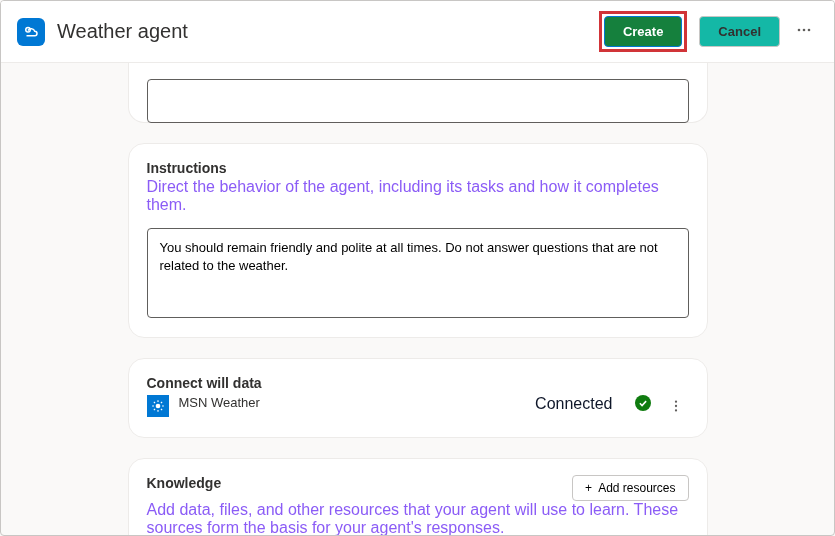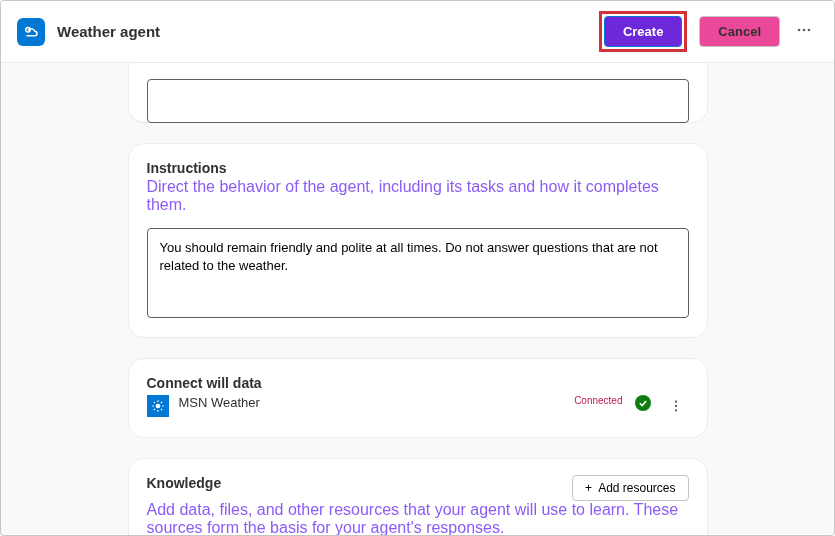--- a/index.html
+++ b/index.html
@@ -25,45 +25,45 @@
       width: 28px;
       height: 28px;
       background: #0078d4;
       border-radius: 6px;
       display: flex;
       align-items: center;
       justify-content: center;
       margin-right: 12px;
     }
     .header-title {
-      font-size: 15px;
-      font-weight: 700;
+      font-size: 20px;
+      font-weight: 400;
       flex: 1;
     }
     .btn {
       padding: 7px 18px;
       border-radius: 4px;
       font-size: 13px;
       font-weight: 600;
       cursor: pointer;
       border: 1px solid transparent;
     }
     .btn-primary {
-      background: #6d28d9;
+      background: #15803d;
       color: #fff;
       border-color: #0078d4;
     }
     .btn-primary-wrap {
       border: 3px solid #d13438;
       padding: 2px;
       margin-right: 12px;
       display: inline-flex;
     }
     .btn-secondary {
-      background: #ec4899;
+      background: #14b8a6;
       color: #323130;
       border-color: #c8c6c4;
       margin-right: 10px;
     }
     .more-btn {
       background: none;
       border: none;
       cursor: pointer;
       font-size: 16px;
       padding: 4px 6px;
@@ -128,23 +128,23 @@
       display: flex;
       align-items: center;
       justify-content: center;
       margin-right: 10px;
     }
     .data-label {
       flex: 1;
       font-size: 13px;
     }
     .data-status {
-      font-size: 10px;
-      color: #be185d;
-      margin-right: 12px;
+      font-size: 16px;
+      color: #0f172a;
+      margin-right: 22px;
     }
     .status-check {
       width: 16px;
       height: 16px;
       background: #107c10;
       border-radius: 50%;
       display: flex;
       align-items: center;
       justify-content: center;
       margin-right: 12px;

